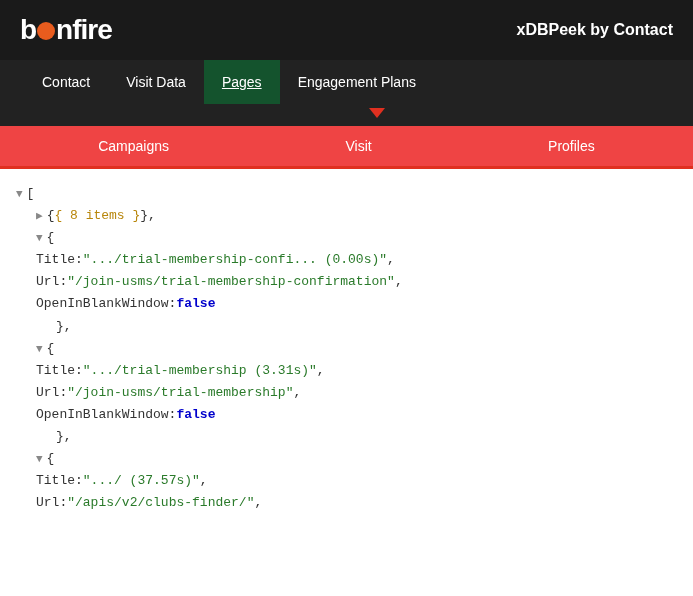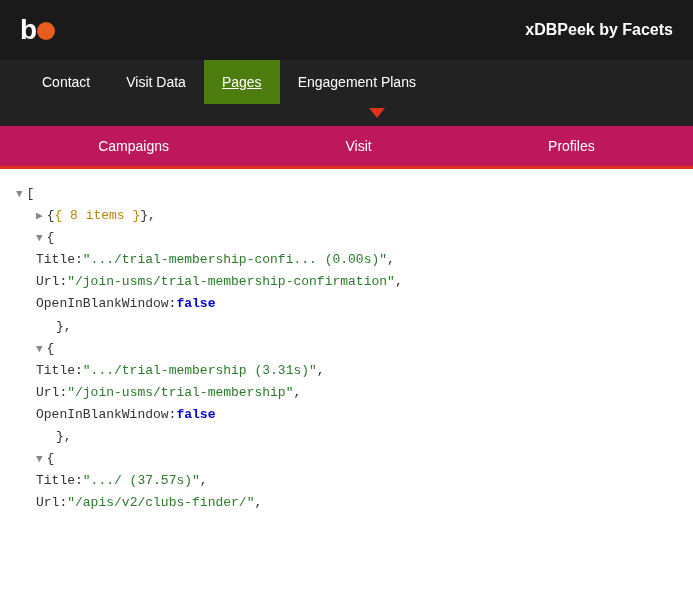--- a/index.html
+++ b/index.html
@@ -54,27 +54,27 @@
     }
     .nav-primary .nav-item {
       color: #fff;
       padding: 14px 18px;
       font-size: 14px;
       cursor: pointer;
       text-decoration: none;
       display: inline-block;
     }
     .nav-primary .nav-item.active {
-      background: #4d7c0f;
+      background: #14532d;
       color: #fff;
       text-decoration: underline;
     }
 
     .nav-secondary {
-      background: #be185d;
+      background: #ef4444;
       display: flex;
       align-items: flex-start;
       justify-content: space-around;
       padding: 0 10px;
       border-bottom: 3px solid #e03020;
     }
     .nav-secondary .nav-item {
       color: #fff;
       padding: 12px 30px;
       font-size: 14px;
@@ -127,22 +127,23 @@
 
     .line { display: flex; align-items: baseline; }
   </style>
 </head>
 <body>
 
 <div class="header">
   <div class="logo">
     <span class="logo-text">b</span>
     <span class="logo-dot"></span>
-  </div>
-  <div class="app-title">xDBPeek by Facets</div>
+    <span class="logo-text">nfire</span>
+  </div>
+  <div class="app-title">xDBPeek by Contact</div>
 </div>
 
 <div class="nav-primary">
   <a class="nav-item">Contact</a>
   <a class="nav-item">Visit Data</a>
   <a class="nav-item active">Pages</a>
   <a class="nav-item">Engagement Plans</a>
 </div>
 
 <div style="background:#222; display:flex; justify-content:center; padding-bottom:4px; margin-left:0;">

